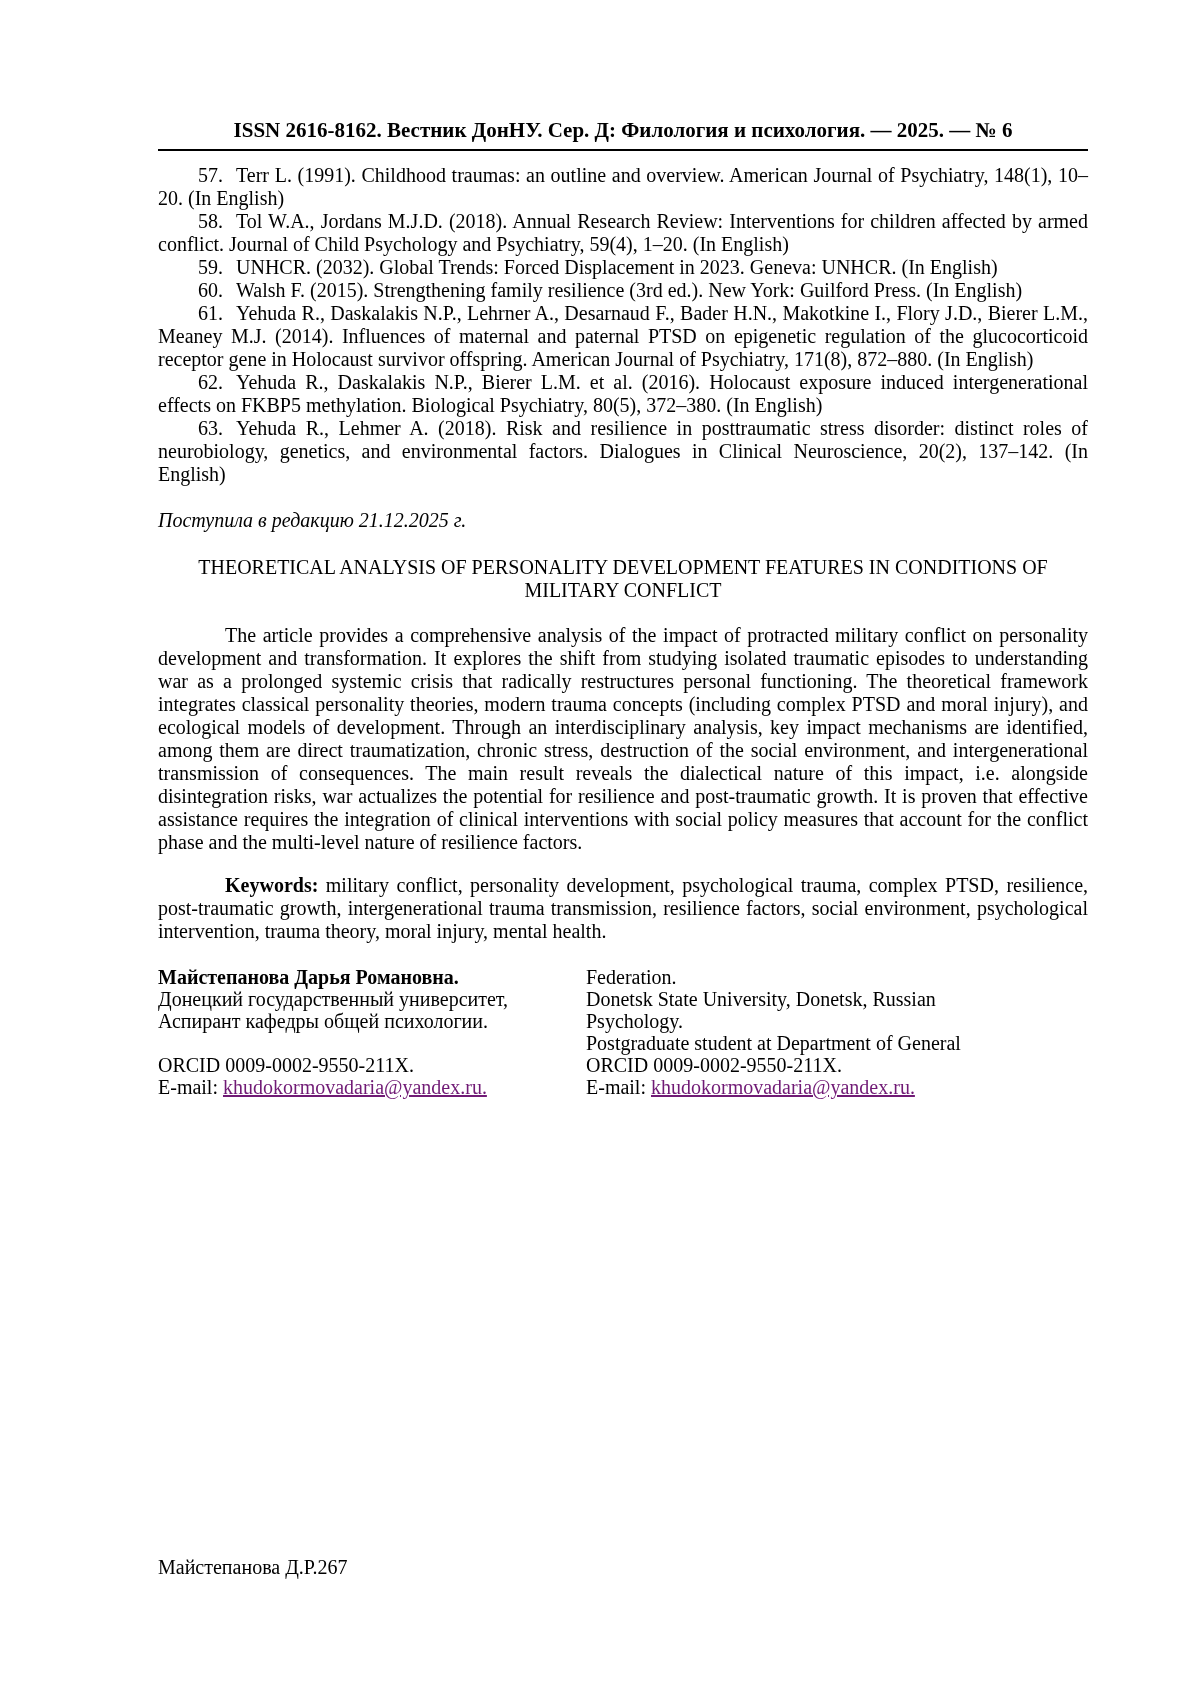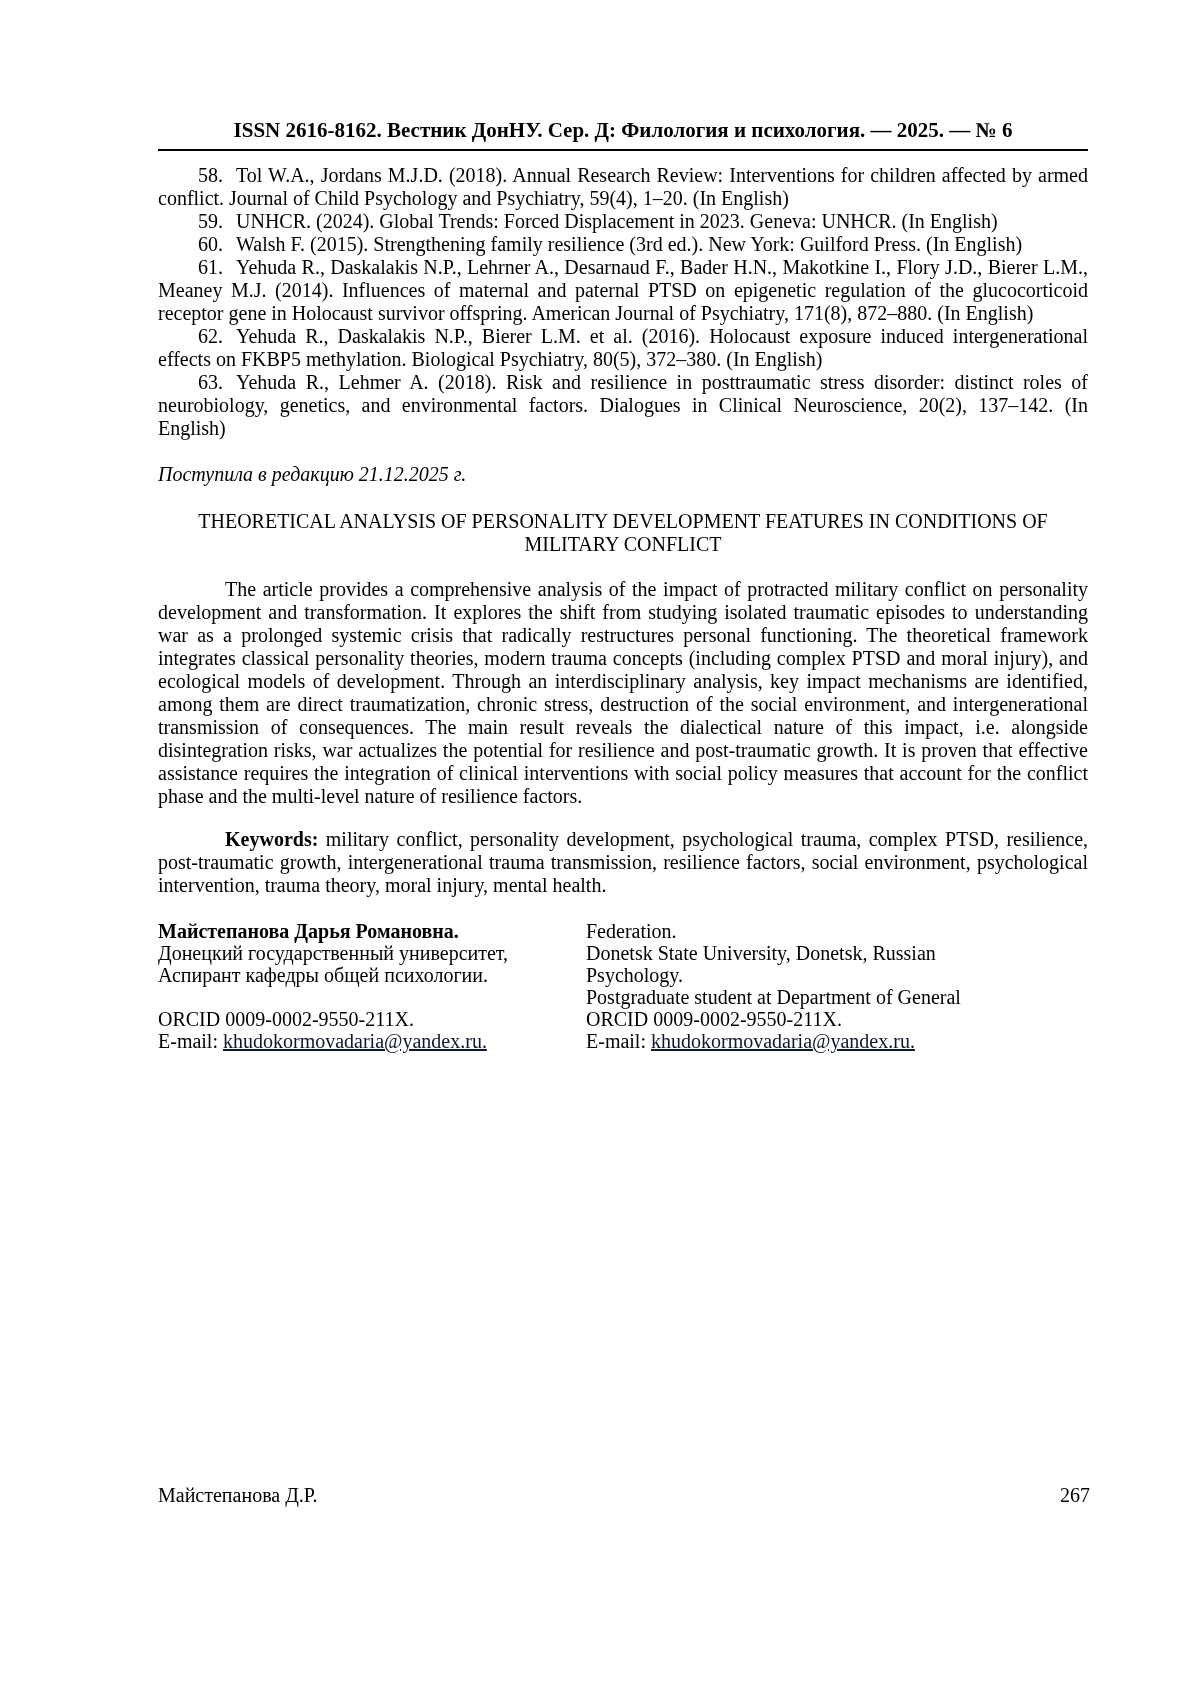--- a/index.html
+++ b/index.html
@@ -64,43 +64,44 @@
   .authors {
     margin-top: 23px;
     display: flex;
     line-height: 22px;
   }
   .author-col-ru { width: 428px; flex: 0 0 428px; }
   .author-col-en { flex: 1; }
   .author-name { font-weight: bold; }
   .orcid-line-ru { margin-top: 22px; }
   a.email-link {
-    color: #0f172a;
+    color: #701a75;
     text-decoration: underline;
   }
   .footer {
     position: absolute;
-    top: 1484px;
+    top: 1556px;
     left: 158px;
     right: 110px;
     display: flex;
-    justify-content: space-between;
+    justify-content: flex-start;
     font-size: 20px;
   }
 </style>
 </head>
 <body>
 
 <div class="content">
 
   <div class="journal-header">ISSN 2616-8162. Вестник ДонНУ. Сер. Д: Филология и психология. — 2025. — № 6</div>
 
   <div class="refs">
+    <p class="ref"><span>57.</span><span class="ref-tab"></span><span>Terr L. (1991). Childhood traumas: an outline and overview. American Journal of Psychiatry, 148(1), 10–20. (In English)</span></p>
     <p class="ref"><span>58.</span><span class="ref-tab"></span><span>Tol W.A., Jordans M.J.D. (2018). Annual Research Review: Interventions for children affected by armed conflict. Journal of Child Psychology and Psychiatry, 59(4), 1–20. (In English)</span></p>
-    <p class="ref"><span>59.</span><span class="ref-tab"></span><span>UNHCR. (2024). Global Trends: Forced Displacement in 2023. Geneva: UNHCR. (In English)</span></p>
+    <p class="ref"><span>59.</span><span class="ref-tab"></span><span>UNHCR. (2032). Global Trends: Forced Displacement in 2023. Geneva: UNHCR. (In English)</span></p>
     <p class="ref"><span>60.</span><span class="ref-tab"></span><span>Walsh F. (2015). Strengthening family resilience (3rd ed.). New York: Guilford Press. (In English)</span></p>
     <p class="ref"><span>61.</span><span class="ref-tab"></span><span>Yehuda R.,  Daskalakis N.P.,  Lehrner A.,  Desarnaud F.,  Bader H.N.,  Makotkine I.,  Flory J.D., Bierer L.M., Meaney M.J. (2014). Influences of maternal and paternal PTSD on epigenetic regulation of the glucocorticoid receptor gene in Holocaust survivor offspring. American Journal of Psychiatry, 171(8), 872–880. (In English)</span></p>
     <p class="ref"><span>62.</span><span class="ref-tab"></span><span>Yehuda R., Daskalakis N.P., Bierer L.M. et al. (2016). Holocaust exposure induced intergenerational effects on FKBP5 methylation. Biological Psychiatry, 80(5), 372–380. (In English)</span></p>
     <p class="ref"><span>63.</span><span class="ref-tab"></span><span>Yehuda R., Lehmer A. (2018). Risk and resilience in posttraumatic stress disorder: distinct roles of neurobiology, genetics, and environmental factors. Dialogues in Clinical Neuroscience, 20(2), 137–142. (In English)</span></p>
   </div>
 
   <div class="received">Поступила в редакцию 21.12.2025 г.</div>
 
   <div class="article-title">THEORETICAL ANALYSIS OF PERSONALITY DEVELOPMENT FEATURES IN CONDITIONS OF MILITARY CONFLICT</div>
 

